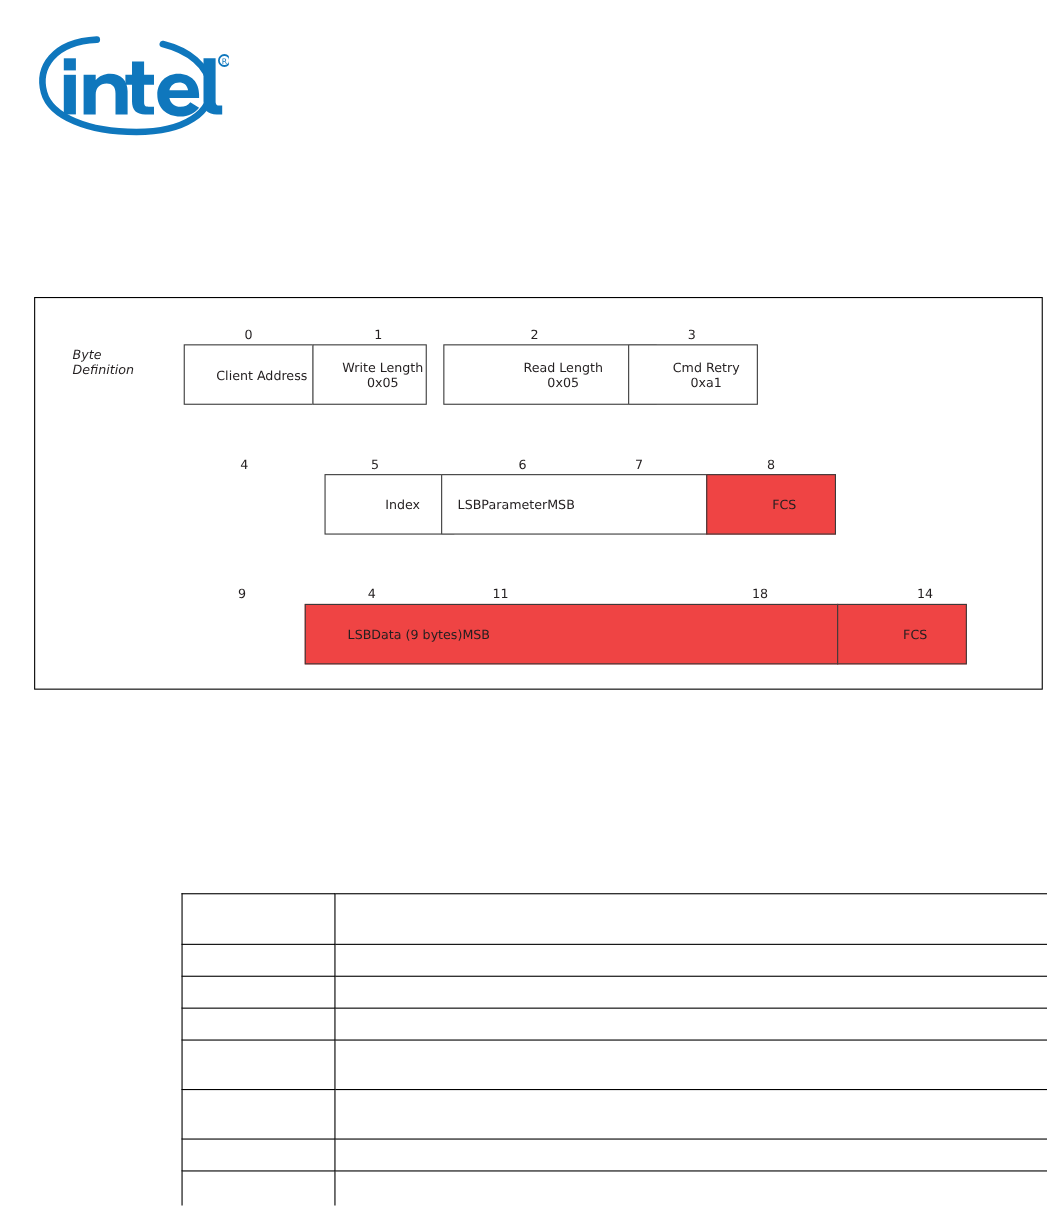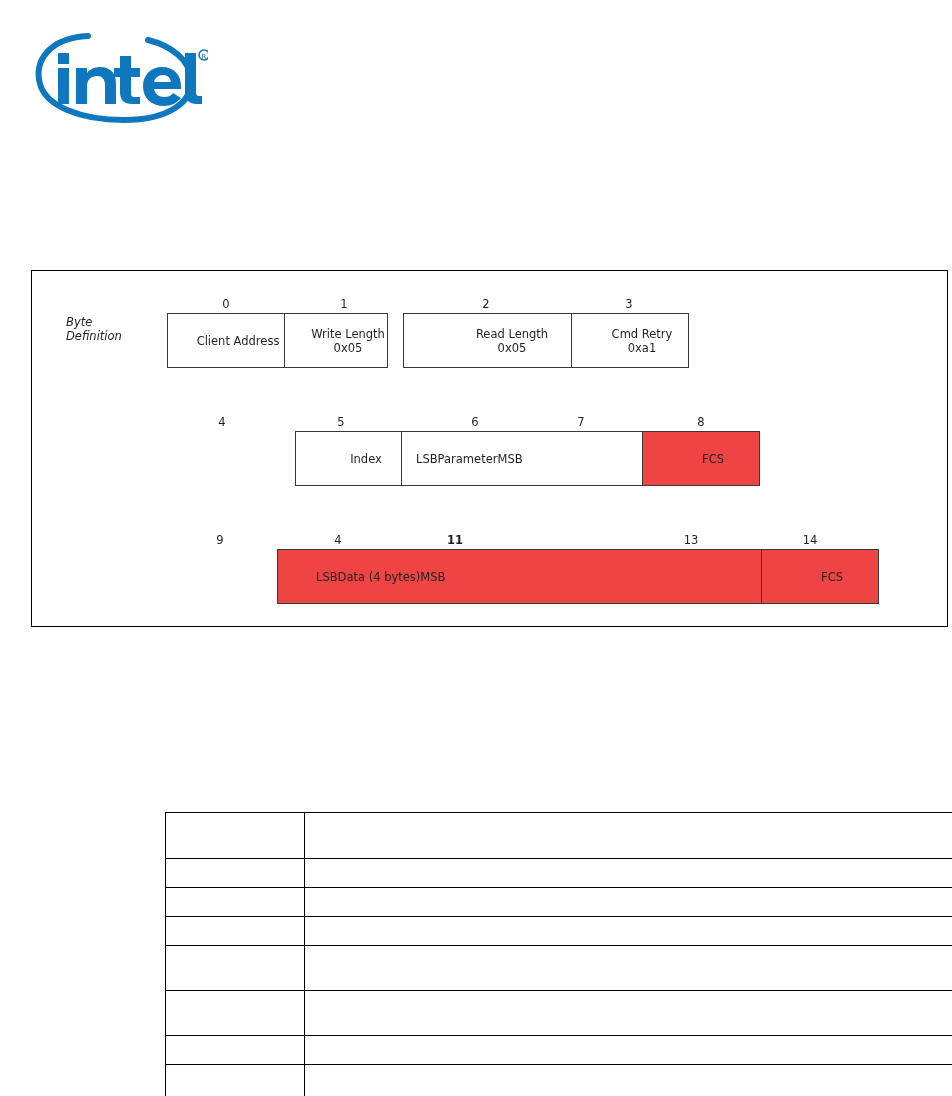--- a/index.html
+++ b/index.html
@@ -204,29 +204,29 @@
       <span class="seg">MSB</span>
     </div>
     <div class="cell shaded" style="left:610px;width:118px;">
       <span class="cell-text">FCS</span>
     </div>
   </div>
 
   <div class="byte-nums" style="left:0;top:260px;width:917px;">
     <span class="num" style="left:188px;">9</span>
     <span class="num" style="left:306px;">4</span>
-    <span class="num" style="left:423px;font-weight:bold;">11</span>
+    <span class="num" style="left:423px;">11</span>
     <span class="num" style="left:541px;margin-top:28px;">12</span>
-    <span class="num" style="left:659px;">13</span>
-    <span class="num" style="left:778px;">14</span>
+    <span class="num" style="left:659px;">18</span>
+    <span class="num" style="left:809px;">14</span>
   </div>
   <div class="pkt-row" style="left:0;top:278px;width:917px;">
     <div class="cell shaded triple" style="left:245px;width:485px;padding:0 38px;">
       <span class="seg">LSB</span>
-      <span class="seg mid">Data (4 bytes)</span>
+      <span class="seg mid">Data (9 bytes)</span>
       <span class="seg">MSB</span>
     </div>
     <div class="cell shaded" style="left:729px;width:118px;">
       <span class="cell-text">FCS</span>
     </div>
   </div>
 </div>
 
 <table id="spec-table">
   <tbody>

